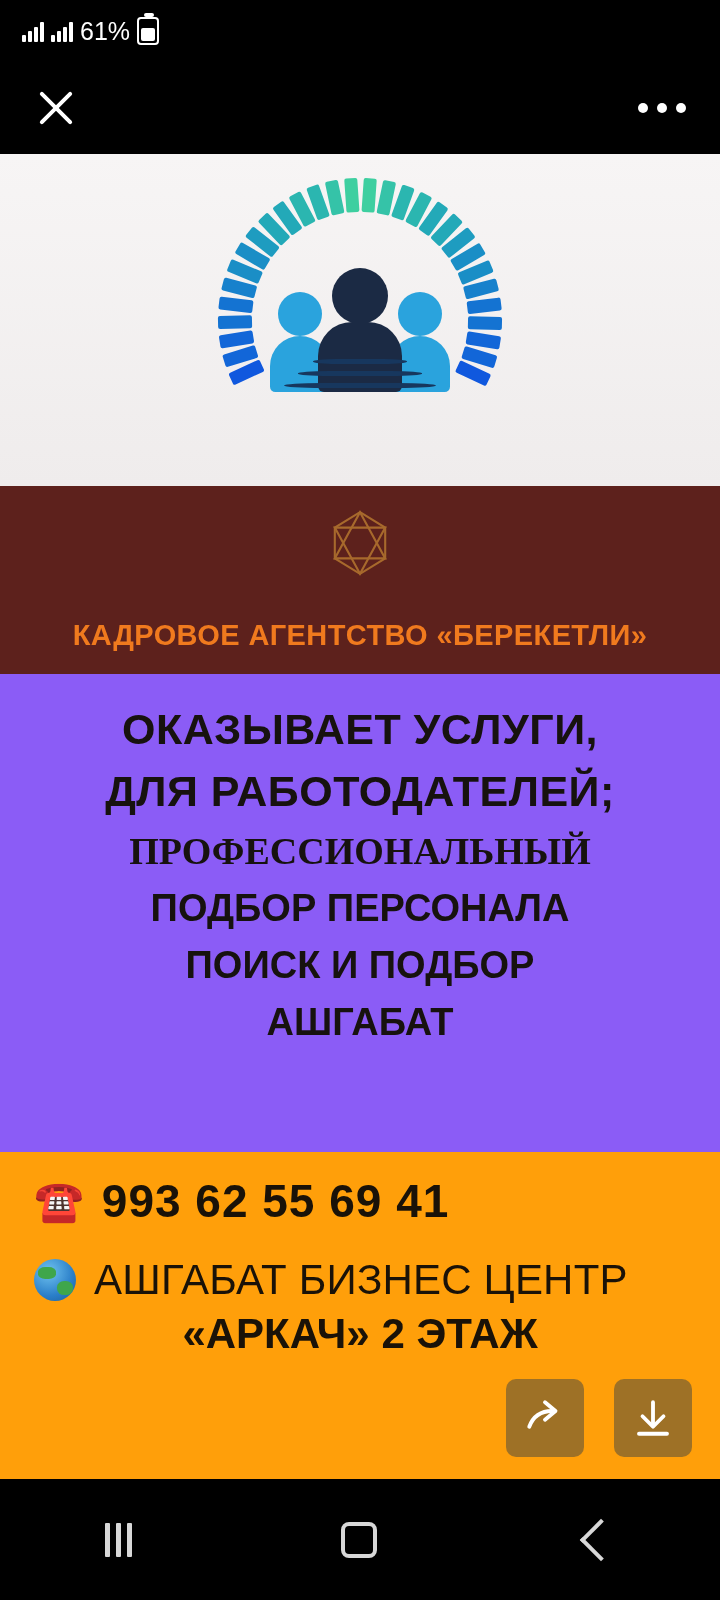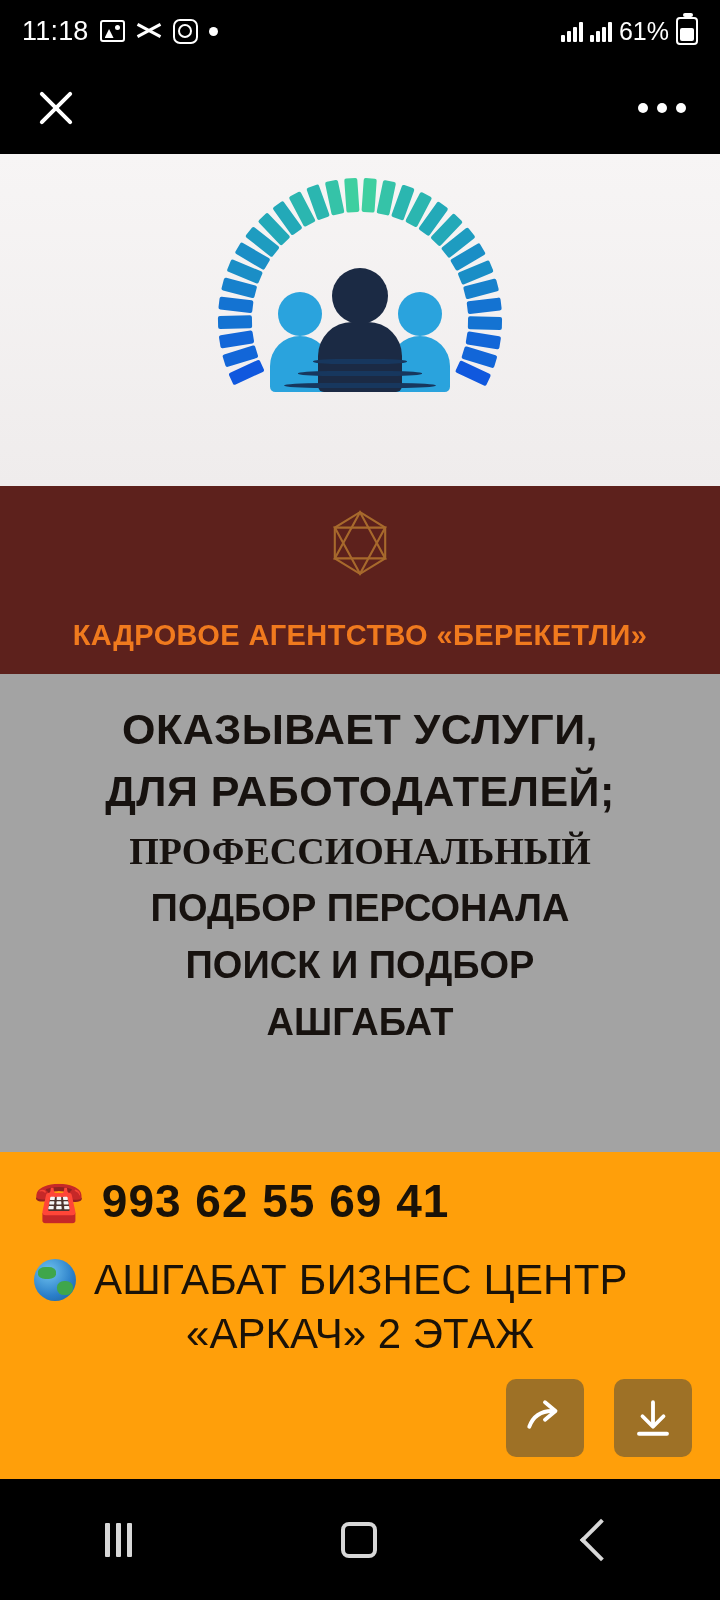--- a/index.html
+++ b/index.html
@@ -90,41 +90,41 @@
     padding-bottom:22px;
   }
   .deco { position:absolute; top:22px; left:50%; transform:translateX(-50%); width:70px;height:70px; opacity:.85; }
   .agency-title {
     color:#f07a1e; font-size:29px; font-weight:bold; letter-spacing:.4px;
     text-align:center; white-space:nowrap;
   }
 
   
   .lilac {
-    width:100%; height:478px; background:#a3a3a3;
+    width:100%; height:478px; background:#8b5cf6;
     padding:24px 28px 10px; text-align:center; color:#17120f;
   }
   .l1 { font-size:43px; font-weight:bold; letter-spacing:.5px; line-height:1.45; }
   .l2 { font-size:43px; font-weight:bold; letter-spacing:.5px; line-height:1.45; }
   .l3 { font-size:38px; font-weight:bold; line-height:1.5;font-family:Liberation Serif, serif; }
   .l4 { font-size:38px; font-weight:bold; line-height:1.5; }
   .l5 { font-size:41px; font-weight:bold; line-height:1.55; margin-top:10px; }
   .l6 { font-size:38px; font-weight:bold; line-height:1.5; }
   .l7 { font-size:38px; font-weight:bold; line-height:1.5; }
 
   
   .orange {
     width:100%; height:327px; background:#ff9f0a; padding:22px 14px 0;
     color:#1a1208;
   }
   .row-contact { display:flex; align-items:center; gap:18px; margin-bottom:28px; padding-left:20px; }
   .emoji { font-size:40px; line-height:1; }
   .phone-num { font-size:46px; font-weight:bold; letter-spacing:1px; }
   .addr-line1 { font-size:42px; font-weight:normal; letter-spacing:.2px; }
-  .addr-line2 { font-size:42px; font-weight:normal; text-align:center; margin-top:6px; }
+  .addr-line2 { font-size:42px; font-weight:bold; text-align:center; margin-top:6px; }
   .emoji-globe { width:42px;height:42px;border-radius:50%;
       background:radial-gradient(circle at 35% 30%,#6fc2ef 0%,#2b7fc9 60%,#1a5d99 100%);
       position:relative; overflow:hidden; }
   .emoji-globe:before{content:"";position:absolute;left:4px;top:8px;width:18px;height:12px;background:#3fa64b;border-radius:40%;}
   .emoji-globe:after{content:"";position:absolute;right:3px;bottom:6px;width:16px;height:14px;background:#3fa64b;border-radius:45%;}
 
   
   .fabs { position:absolute; right:28px; bottom:22px; display:flex; gap:30px; }
   .fab {
     width:78px; height:78px; border-radius:10px;
@@ -143,30 +143,20 @@
   .nav-home { width:36px;height:36px;border:4px solid #d8d8d8;border-radius:8px; }
   .nav-back { width:30px;height:30px;border-left:4px solid #d8d8d8;border-bottom:4px solid #d8d8d8;
       transform:rotate(45deg); }
 </style>
 </head>
 <body>
 
 <div class="phone">
 
   <div class="statusbar">
-    <div class="sb-left">
-      <span class="sb-time">11:18</span>
-      <span class="ic ic-photo"></span>
-      <span class="ic ic-scissor">
-          <i></i>
-          <i></i>
-        </span>
-      <span class="ic ic-insta"></span>
-      <span class="ic ic-dot"></span>
-    </div>
     <div class="sb-right">
       <span class="bars">
           <span></span>
           <span></span>
           <span></span>
           <span></span>
         </span>
       <span class="bars">
           <span></span>
           <span></span>

